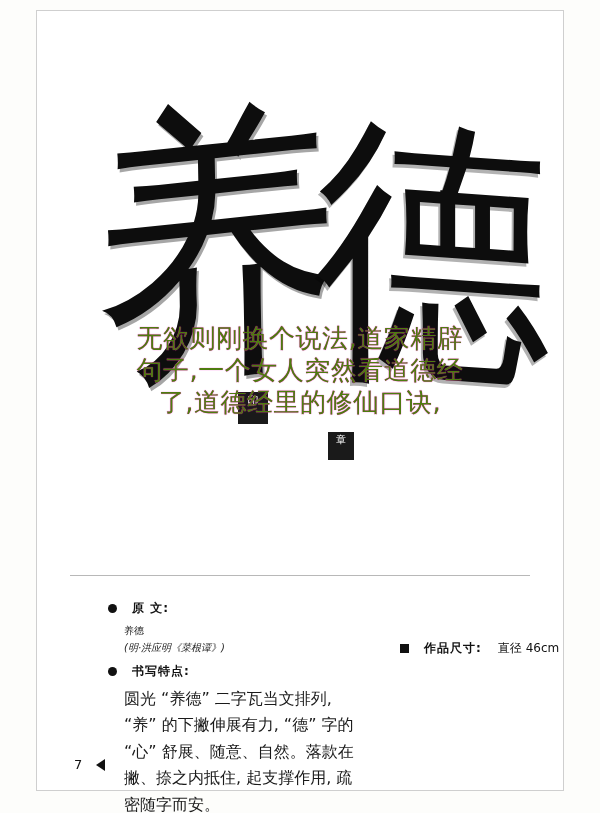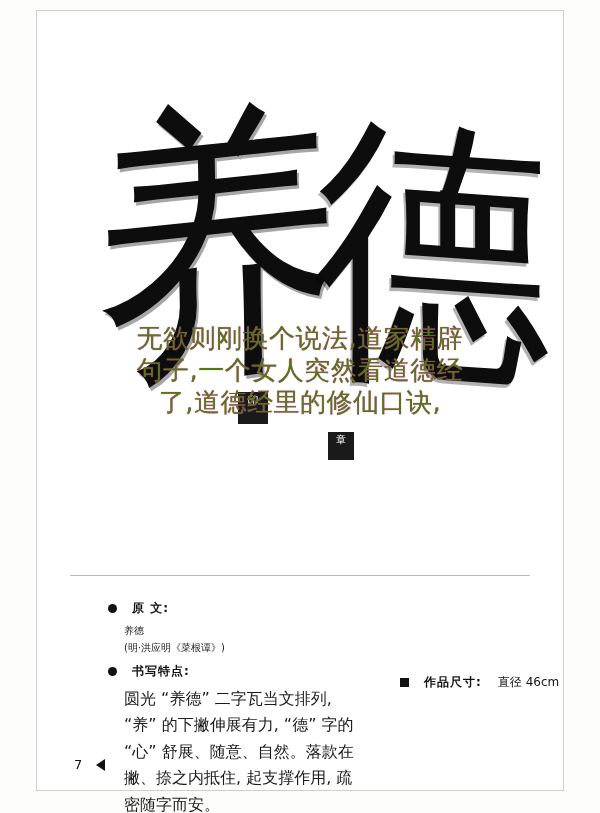--- a/index.html
+++ b/index.html
@@ -240,31 +240,31 @@
 
     <div class="divider"></div>
 
     <div class="ann-col ann-left">
 
       <div class="ann-row">
         <span class="bullet-dot"></span>
         <span class="ann-label">原 文:</span>
       </div>
       <div class="ann-sub">养德</div>
-      <div class="ann-sub" style="margin-top:-6px;">(明·洪应明《菜根谭》)</div>
+      <div class="ann-sub" style="margin-top:-6px;font-style:italic;">(明·洪应明《菜根谭》)</div>
 
       <div class="ann-row" style="margin-top:4px;">
         <span class="bullet-dot"></span>
         <span class="ann-label">书写特点:</span>
       </div>
       <div class="ann-body">圆光 “养德” 二字瓦当文排列, “养” 的下撇伸展有力, “德” 字的 “心” 舒展、随意、自然。落款在撇、捺之内抵住, 起支撑作用, 疏密随字而安。</div>
     </div>
 
     <div class="ann-col ann-right">
-      <div class="ann-row" style="margin-top:34px;">
+      <div class="ann-row" style="">
         <span class="bullet-sq"></span>
         <span class="ann-label">作品尺寸:</span>
         <span class="ann-value" style="margin-left:8px;">直径 46cm</span>
       </div>
     </div>
 
     <div class="folio">
       <span class="folio-num">7</span>
       <span class="folio-tri"></span>
     </div>

